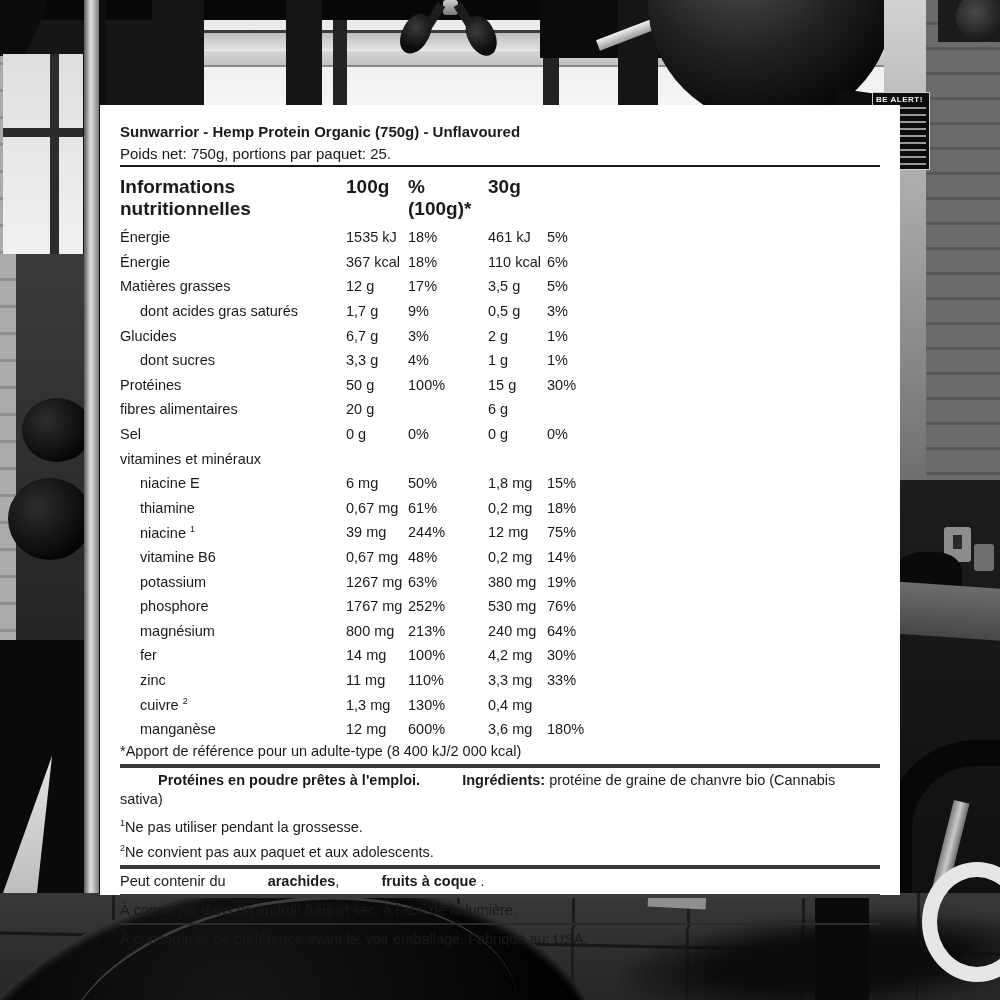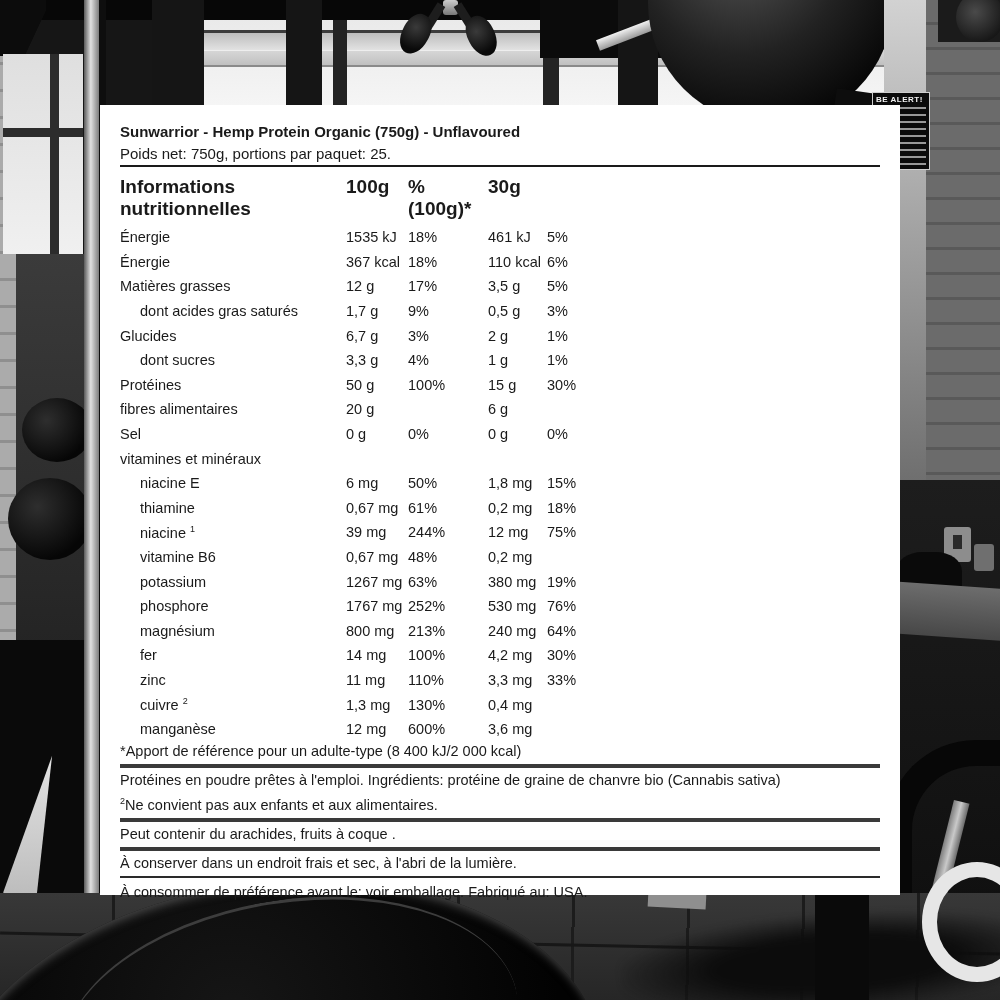--- a/index.html
+++ b/index.html
@@ -70,21 +70,21 @@
   .rule-mid{height:0;border-top:2px solid #2a2a2a;margin:2px 0;}
   .t-head{display:grid;grid-template-columns:226px 62px 80px 59px 1fr;font-size:19px;font-weight:bold;padding:9px 0 5px 0;}
   .t-rows{}
   .t-row{display:grid;grid-template-columns:226px 62px 80px 59px 1fr;font-size:14.5px;height:24.6px;align-items:center;}
   .t-row.indent .c-name{padding-left:20px;}
   .t-row.section .c-name{grid-column:1 / -1;}
   .c-name sup{font-size:9px;}
   .notes{font-size:14.5px;}
   .note{line-height:19px;padding:1px 0;}
   .note sup{font-size:9px;}
-  .note b{font-weight:normal;}
+  .note b{font-weight:bold;margin-left:38px;}
 </style>
 </head>
 <body>
 
 <div class="scene">
 
   <div class="bg window-top"></div>
   <div class="bg beam1"></div>
   <div class="bg beam2"></div>
   <div class="bg mullion" style="left:333px;width:14px;"></div>
@@ -241,20 +241,21 @@
           <span class="c-v100">39 mg</span>
           <span class="c-p100">244%</span>
           <span class="c-v30">12 mg</span>
           <span class="c-p30">75%</span>
         </div>
         <div class="t-row indent">
           <span class="c-name">vitamine B6</span>
           <span class="c-v100">0,67 mg</span>
           <span class="c-p100">48%</span>
           <span class="c-v30">0,2 mg</span>
+          <span class="c-p30">14%</span>
         </div>
         <div class="t-row indent">
           <span class="c-name">potassium</span>
           <span class="c-v100">1267 mg</span>
           <span class="c-p100">63%</span>
           <span class="c-v30">380 mg</span>
           <span class="c-p30">19%</span>
         </div>
         <div class="t-row indent">
           <span class="c-name">phosphore</span>
@@ -288,27 +289,29 @@
           <span class="c-name">cuivre <sup>2</sup></span>
           <span class="c-v100">1,3 mg</span>
           <span class="c-p100">130%</span>
           <span class="c-v30">0,4 mg</span>
         </div>
         <div class="t-row indent">
           <span class="c-name">manganèse</span>
           <span class="c-v100">12 mg</span>
           <span class="c-p100">600%</span>
           <span class="c-v30">3,6 mg</span>
+          <span class="c-p30">180%</span>
         </div>
       </div>
     <div class="notes">
       <div class="note"><span>*Apport de référence pour un adulte-type (8 400 kJ/2 000 kcal)</span></div>
       <div class="rule-thick"></div>
       <div class="note"><b>Protéines en poudre prêtes à l'emploi.</b><span>  </span><b>Ingrédients:</b><span>  protéine de graine de chanvre bio  (Cannabis sativa)</span></div>
-      <div class="note"><sup>2</sup><span>Ne convient pas aux enfants et aux alimentaires.</span></div>
+      <div class="note" style="padding-top:4px;"><sup>1</sup><span>Ne pas utiliser pendant la grossesse.</span></div>
+      <div class="note"><sup>2</sup><span>Ne convient pas aux paquet et aux adolescents.</span></div>
       <div class="rule-thick"></div>
       <div class="note"><span>Peut contenir du  </span><b>arachides</b><span>,  </span><b>fruits à coque</b><span> .</span></div>
       <div class="rule-thick"></div>
       <div class="note"><span>À conserver dans un endroit frais et sec, à l'abri de la lumière.</span></div>
       <div class="rule-mid"></div>
       <div class="note" style="padding-top:3px;"><span>À consommer de préférence avant le:  voir emballage.  Fabriqué au:  USA.</span></div>
     </div>
   </div>
 </div>
 

